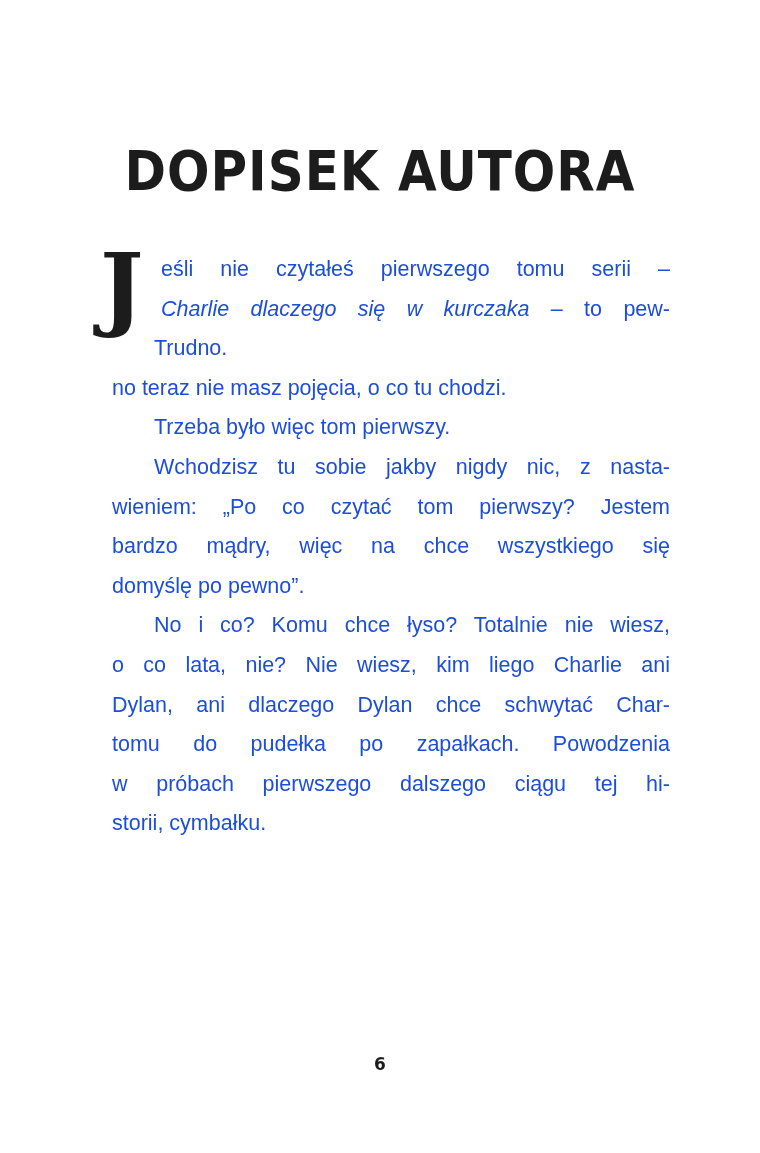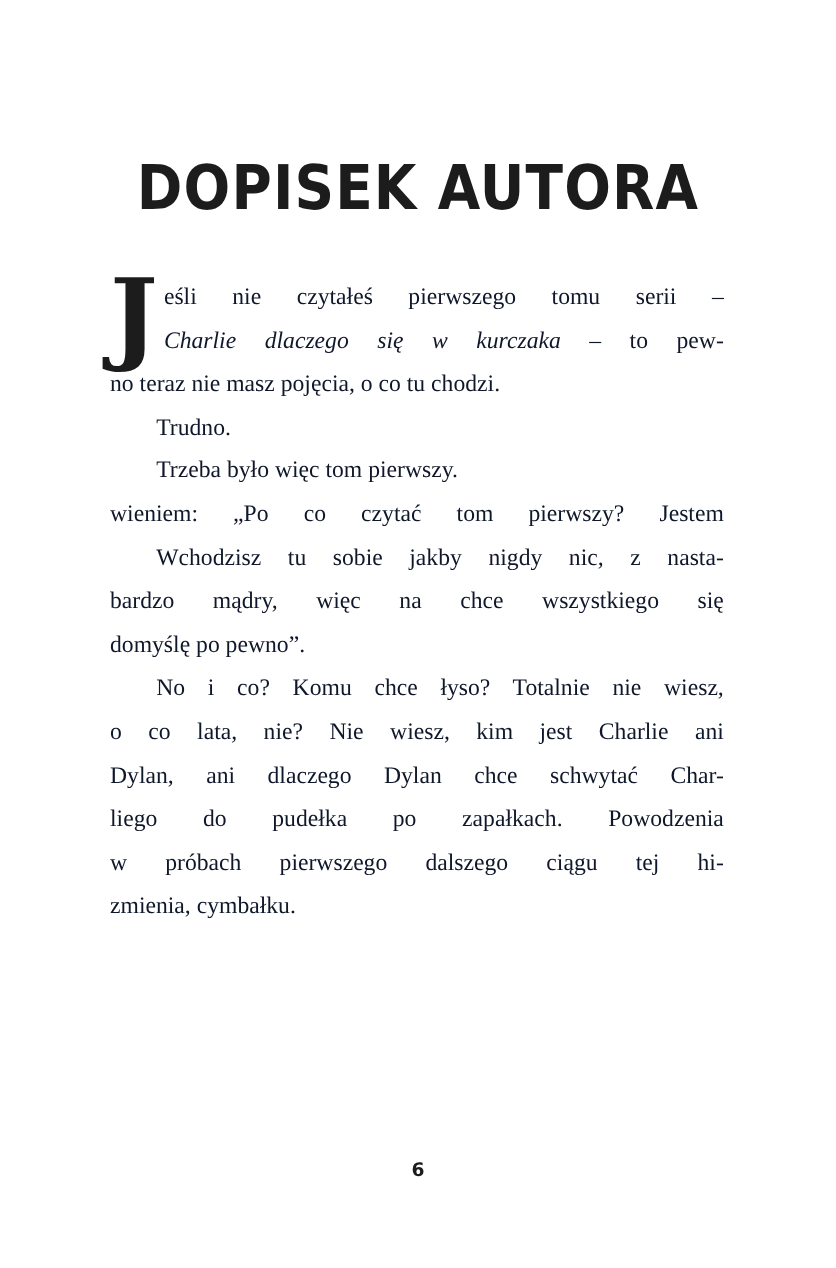--- a/index.html
+++ b/index.html
@@ -7,22 +7,22 @@
       width: 760px; height: 1153px; background: #ffffff; position: relative;
       overflow: hidden; color: #1a1a1a;
     }
     .title {
       position: absolute; left: 0; width: 760px; top: 108px; text-align: center;
       font-family: "DejaVu Sans", sans-serif; font-weight: bold;
       font-size: 50px; letter-spacing: 1px; color: #1c1c1c;
       transform: scaleY(1.12);
     }
     .body-text {
-      position: absolute; left: 100px; width: 558px; top: 250px;
-      font-family: Liberation Serif, serif; font-size: 21.5px; color: #0f172a;
+      position: absolute; left: 112px; width: 558px; top: 250px;
+      font-family: Liberation Sans, sans-serif; font-size: 21.5px; color: #1d4ed8;
     }
     .line {
       height: 39.6px; line-height: 39.6px; white-space: nowrap;
       text-align: justify; text-align-last: justify;
     }
     .line.last { text-align-last: left; }
     .line.indent { padding-left: 42px; }
     .line.drop { padding-left: 49px; }
     .it { font-style: italic; }
     .dropcap {
@@ -39,28 +39,28 @@
 </head>
 <body>
 
 <h1 class="title">DOPISEK AUTORA</h1>
 
 <span class="dropcap">J</span>
 
 <div class="body-text">
   <div class="line drop">eśli nie czytałeś pierwszego tomu serii –</div>
   <div class="line drop"><span class="it">Charlie dlaczego się w kurczaka</span><span> – to pew-</span></div>
+  <div class="line indent last">Trudno.</div>
   <div class="line last">no teraz nie masz pojęcia, o co tu chodzi.</div>
-  <div class="line indent last">Trudno.</div>
   <div class="line indent last">Trzeba było więc tom pierwszy.</div>
+  <div class="line indent">Wchodzisz tu sobie jakby nigdy nic, z nasta-</div>
   <div class="line">wieniem: „Po co czytać tom pierwszy? Jestem</div>
-  <div class="line indent">Wchodzisz tu sobie jakby nigdy nic, z nasta-</div>
   <div class="line">bardzo mądry, więc na chce wszystkiego się</div>
   <div class="line last">domyślę po pewno”.</div>
   <div class="line indent">No i co? Komu chce łyso? Totalnie nie wiesz,</div>
-  <div class="line">o co lata, nie? Nie wiesz, kim jest Charlie ani</div>
+  <div class="line">o co lata, nie? Nie wiesz, kim liego Charlie ani</div>
   <div class="line">Dylan, ani dlaczego Dylan chce schwytać Char-</div>
-  <div class="line">liego do pudełka po zapałkach. Powodzenia</div>
+  <div class="line">tomu do pudełka po zapałkach. Powodzenia</div>
   <div class="line">w próbach pierwszego dalszego ciągu tej hi-</div>
-  <div class="line last">zmienia, cymbałku.</div>
+  <div class="line last">storii, cymbałku.</div>
 </div>
 
 <div class="page-number">6</div>
 
 </body></html>

